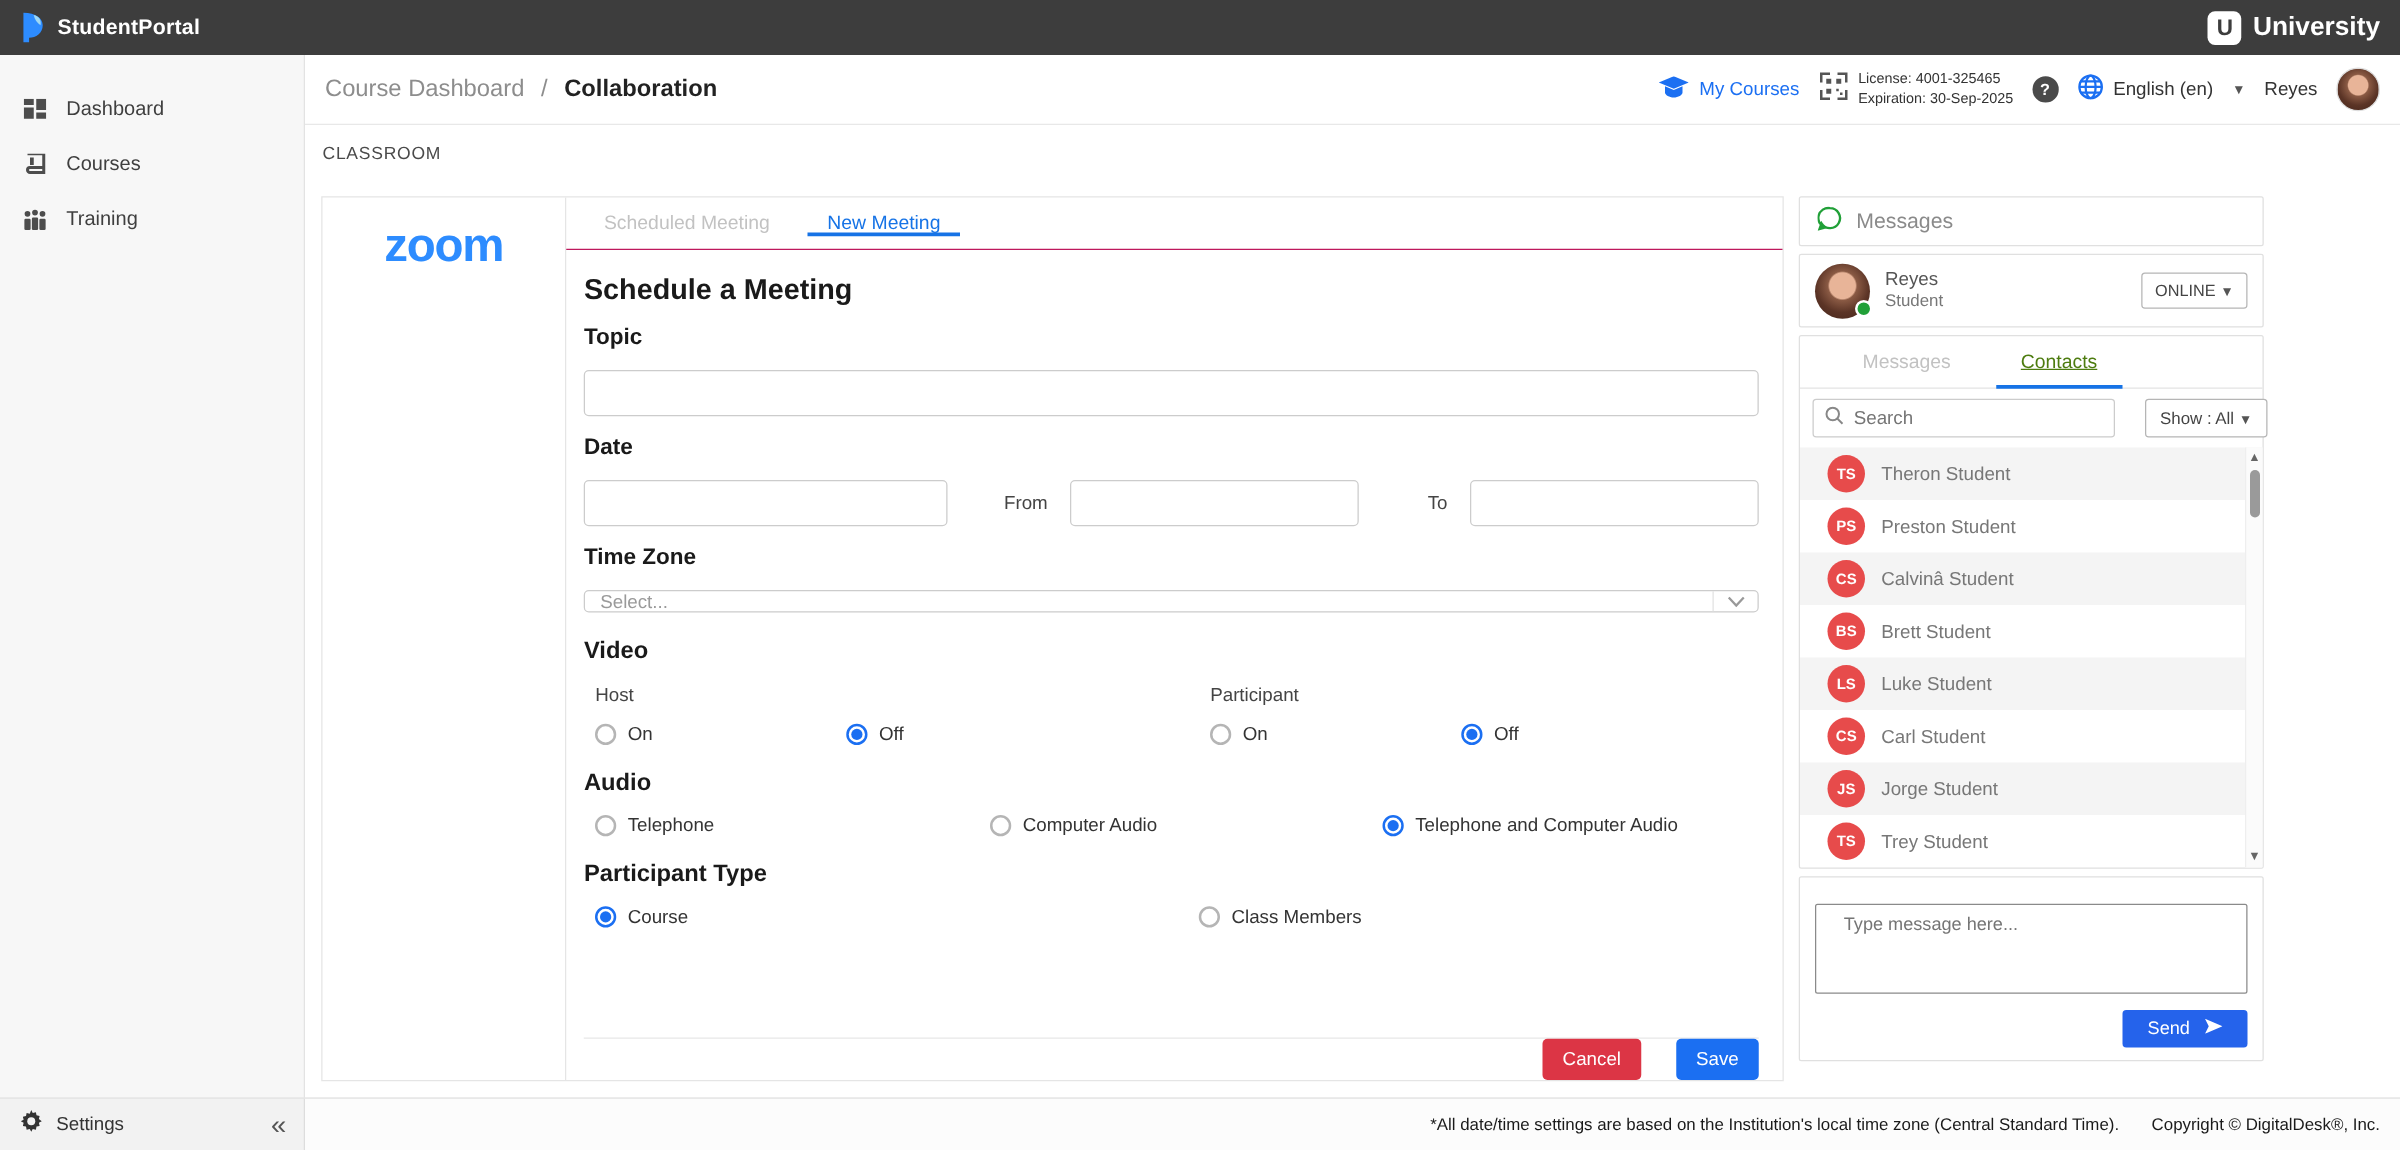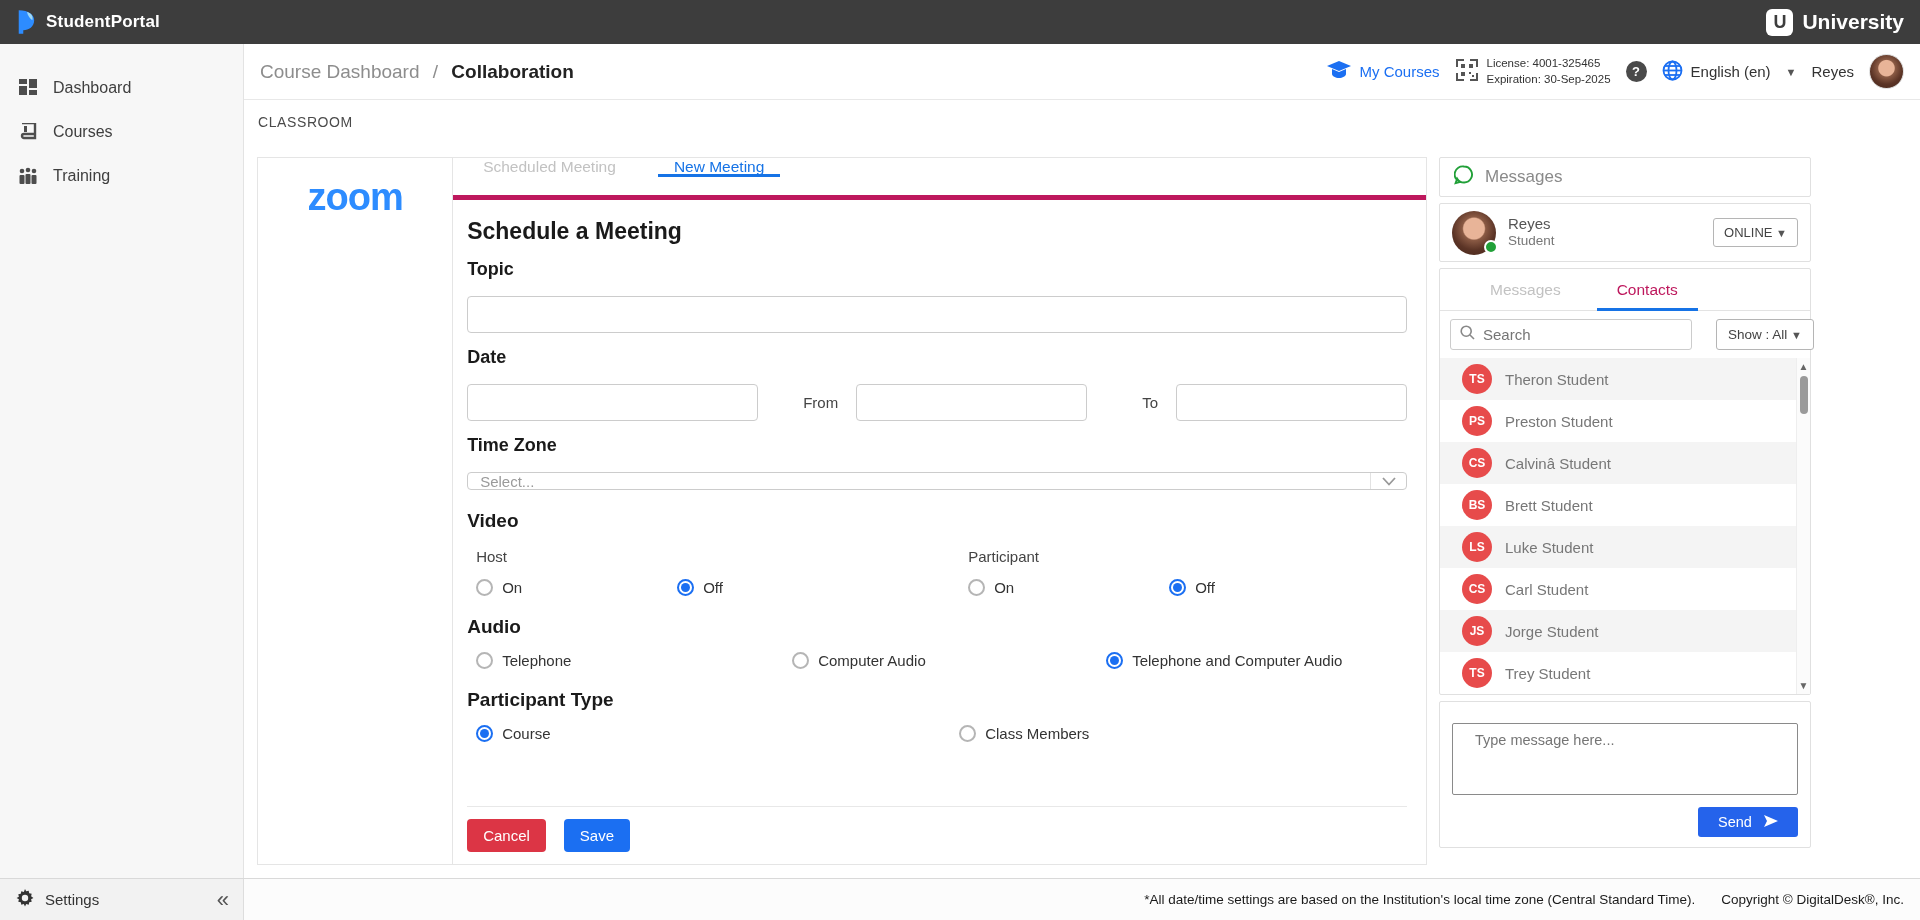--- a/index.html
+++ b/index.html
@@ -59,22 +59,22 @@
   .section-label { position:absolute; left:14px; top:70px; font-size:14px; color:#4a4a4a;
                    letter-spacing:.6px; }
 
   
   .meeting-card { position:absolute; left:13px; top:113px; width:1170px; height:708px;
                   background:#fff; border:1px solid #e5e5e5; display:flex; }
   .zoom-col { width:200px; border-right:1px solid #e5e5e5; display:flex; justify-content:center; }
   .zoom-logo { margin-top:20px; font-size:38px; font-weight:bold; color:#2d8cff;
                letter-spacing:-1px; line-height:1; }
   .meet-right { flex:1; display:flex; flex-direction:column; }
-  .tabs-row { height:42px; border-bottom:5px solid #be185d; display:flex; align-items:flex-start;
-              padding-left:14px; gap:26px; }
+  .tabs-row { height:42px; border-bottom:1px solid #be185d; display:flex; align-items:center;
+              padding-left:14px; gap:14px; }
   .mtab { display:flex; align-items:center; padding:0 16px; font-size:15.5px; color:#c2c2c2;
           cursor:pointer; position:relative; }
   .mtab.active { color:#1673e6; }
   .mtab.active::after { content:""; position:absolute; left:0; right:0; bottom:-1px; height:3px;
                         background:#1673e6; }
   .form { padding:14px 19px 0 14px; flex:1; display:flex; flex-direction:column; }
   .form-title { font-size:23px; font-weight:bold; color:#1a1a1a; margin-top:4px; }
   .fld-label { font-size:18px; font-weight:bold; color:#1a1a1a; margin-top:14px; }
   .txt { height:37px; border:1px solid #ccc; border-radius:4px; font-size:15px; padding:0 10px;
          margin-top:16px; font-family:"Liberation Sans",sans-serif; outline:none; width:100%; }
@@ -94,22 +94,22 @@
   .radio-row { display:flex; align-items:center; margin-top:14px; }
   .radio { display:flex; align-items:center; cursor:pointer; }
   .rb { width:17px; height:17px; border-radius:50%; border:2px solid #b5b5b5; background:#fff;
         position:relative; flex:none; }
   .rb.checked { border-color:#1b6ff2; }
   .rb.checked::after { content:""; position:absolute; left:50%; top:50%; width:9px; height:9px;
         margin:-4.5px 0 0 -4.5px; border-radius:50%; background:#1b6ff2; }
   .radio .rlbl { font-size:15px; color:#333; margin-left:9px; }
   .c201 { width:201px; } .c316 { width:316px; } .c314 { width:314px; } .c483 { width:483px; }
   .pl9 { padding-left:9px; }
-  .card-foot { border-top:1px solid #e8e8e8; margin-top:auto; padding:12px 0;
-               display:flex; gap:18px; }
+  .card-foot { border-top:1px solid #e8e8e8; margin-top:auto; padding:0 0;
+               display:flex; justify-content:flex-end; gap:28px; }
   .btn { border:none; border-radius:4px; color:#fff; font-size:15px; height:33px; padding:0 16px;
          cursor:pointer; font-family:"Liberation Sans",sans-serif; }
   .btn-cancel { background:#dc3545; } .btn-save { background:#1b6ff2; }
 
   
   .msg-panel { position:absolute; left:1195px; top:113px; width:372px; display:flex;
                flex-direction:column; gap:6px; }
   .mcard { background:#fff; border:1px solid #e0e0e0; border-radius:2px; }
   .msg-head { height:40px; display:flex; align-items:center; gap:11px; padding:0 14px;
               color:#8a8a8a; font-size:17px; }
@@ -120,21 +120,21 @@
                 border:2px solid #fff; border-radius:50%; }
   .user-names { line-height:1.25; }
   .user-names .n1 { font-size:15px; color:#555; }
   .user-names .n2 { font-size:13.5px; color:#777; }
   .online-btn { margin-left:auto; border:1px solid #b5b5b5; border-radius:3px; background:#fff;
                 font-size:13px; color:#444; padding:6px 10px; cursor:pointer; }
   .ctc-tabs { height:42px; border-bottom:1px solid #e3e3e3; display:flex; align-items:stretch;
               padding-left:30px; gap:16px; }
   .ctab { display:flex; align-items:center; padding:0 20px; font-size:15.5px; color:#c2c2c2;
           position:relative; cursor:pointer; }
-  .ctab.active { color:#be185d; }
+  .ctab.active { color:#4d7c0f;text-decoration:underline; }
   .ctab.active::after { content:""; position:absolute; left:0; right:0; bottom:-1px; height:3px;
                         background:#1673e6; }
   .search-row { display:flex; align-items:flex-start; gap:24px; padding:8px 10px 8px 10px; }
   .search-box { flex:1; height:31px; border:1px solid #ccc; border-radius:3px; display:flex;
                 align-items:center; padding:0 9px; gap:8px; }
   .search-box input { border:none; outline:none; flex:1; font-size:15px;
                       font-family:"Liberation Sans",sans-serif; color:#333; }
   .show-btn { height:31px; border:1px solid #b5b5b5; border-radius:3px; background:#fff;
               font-size:13.5px; color:#444; padding:0 11px; cursor:pointer; white-space:nowrap; }
   .clist { position:relative; }

